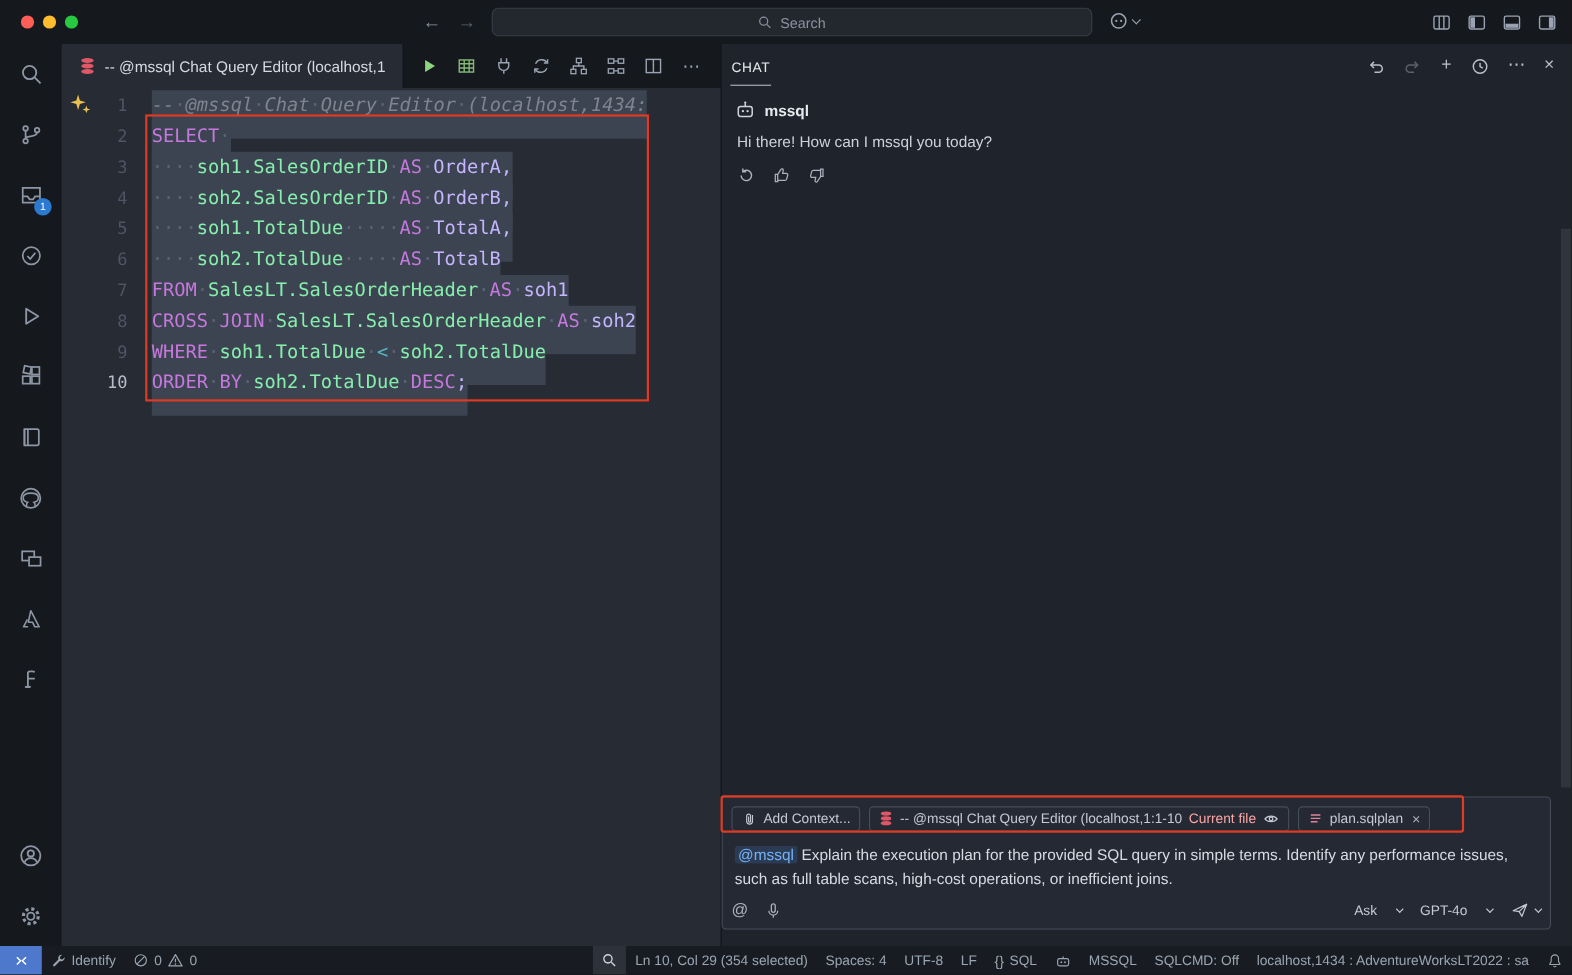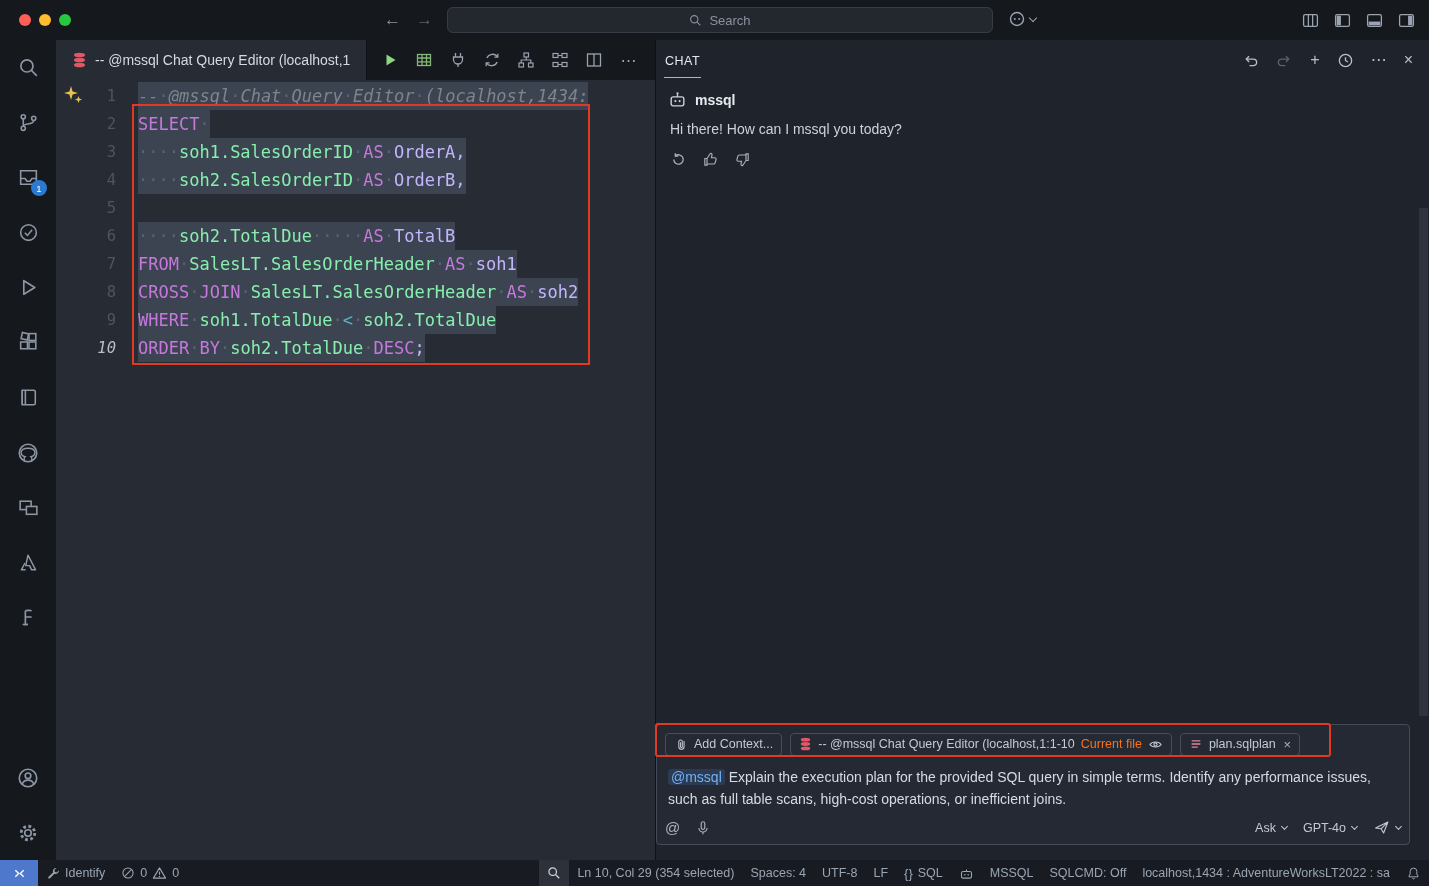--- a/index.html
+++ b/index.html
@@ -34,22 +34,22 @@
   .editor-group { width:599px; flex:none; display:flex; flex-direction:column; min-height:0; }
   .tabbar { height:40px; flex:none; background:#15181d; display:flex; align-items:stretch; }
   .tab { display:flex; align-items:center; gap:8px; padding:0 16px; background:#262b34; color:#d5dae2; font-size:14px; white-space:nowrap; border-right:1px solid #0e1115; }
   .editor-actions { display:flex; align-items:center; gap:8px; margin-left:10px; color:#9aa3b1; }
   .ea-btn { width:26px; height:26px; display:flex; align-items:center; justify-content:center; border-radius:4px; }
   .ea-more { font-size:16px; color:#9aa3b1; }
 
   .editor-pane { flex:1; position:relative; background:#262b34; overflow:hidden; padding-top:2px; }
   .line { display:flex; height:28px; font-family:"DejaVu Sans Mono",monospace; font-size:17px; line-height:28px; white-space:pre; }
   .ln { width:82px; padding-right:22px; text-align:right; color:#4d5565; font-size:15.5px; flex:none; }
-  .ln.active { color:#b6bec9;font-style:italic; }
-  .code-text { display:inline-block; height:28px; }
+  .ln.active { color:#b6bec9; }
+  .code-text { display:inline-block; height:44px; }
   .code-text.sel { background:#3c4452; }
   .tok-k{color:#c678dd}.tok-i{color:#86efac}.tok-p{color:#c4b5fd}.tok-o{color:#56b6c2}
   .tok-c{color:#7f848e;font-style:italic}.tok-w{color:#5b6374}
   .sparkle { position:absolute; left:6px; top:4px; }
   .ann1 { position:absolute; left:76px; top:24px; width:458px; height:261px; border:2px solid #e03b22; pointer-events:none; }
 
   
   .chat-panel { flex:1; display:flex; flex-direction:column; background:#1f242c; border-left:1px solid #0e1115; min-height:0; }
   .chat-header { height:40px; flex:none; display:flex; align-items:center; padding:0 16px 0 8px; }
   .chat-tab { font-size:12.5px; letter-spacing:.5px; color:#e6e9ee; padding:11px 1px 9px; border-bottom:1px solid #aeb5c0; }
@@ -59,28 +59,28 @@
   .chat-body { flex:1; position:relative; padding:10px 16px 0 12px; overflow:hidden; }
   .msg-head { display:flex; align-items:center; gap:8px; color:#e6e9ee; font-size:14px; font-weight:bold; }
   .msg-text { margin:12px 0 0 2px; color:#ccd2db; font-size:14px; }
   .msg-actions { display:flex; align-items:center; gap:15px; margin:14px 0 0 2px; color:#aab2bf; }
   .chat-scrollbar { position:absolute; right:1px; top:128px; width:9px; height:508px; background:#2f343d; }
 
   .chat-input { flex:none; margin:0 19px 15px 0; position:relative; border:1px solid #454c59; border-radius:4px; background:#242933; padding:6px 8px 8px; }
   .ann2 { position:absolute; left:-2px; top:-2px; width:676px; height:34px; border:2px solid #e03b22; border-radius:3px; pointer-events:none; }
   .pills-row { display:flex; align-items:center; gap:8px; height:26px; }
   .pill { display:flex; align-items:center; gap:6px; height:23px; padding:0 8px; border:1px solid #474e5b; border-radius:4px; font-size:12.5px; color:#c3cad4; background:transparent; white-space:nowrap; }
-  .pill .dim { color:#f97316; }
+  .pill .dim { color:#fca5a5; }
   .pill .x { color:#aab2bf; font-size:13px; margin-left:2px; }
   .input-text { margin:9px 3px 2px; font-size:14px; line-height:22px; color:#d6dbe3; }
   .mention { color:#74b1f5; background:rgba(70,125,205,.22); border-radius:3px; padding:0 3px; }
   .input-controls { display:flex; align-items:center; gap:15px; margin-top:9px; color:#aab2bf; }
   .ic-at { font-size:15px; }
   .ctrl-right { margin-left:auto; display:flex; align-items:center; gap:16px; font-size:12.5px; color:#c3cad4; }
-  .dropdown { display:flex; align-items:center; gap:6px; }
+  .dropdown { display:flex; align-items:center; gap:18px; }
   .send-group { display:flex; align-items:center; gap:6px; }
 
   
   .statusbar { height:26px; flex:none; background:#181c22; display:flex; align-items:stretch; font-size:12.5px; color:#9aa5b3; }
   .sb-item { display:flex; align-items:center; gap:5px; padding:0 8px; white-space:nowrap; }
   .sb-remote { width:38px; background:#4d78cc; color:#fff; justify-content:center; padding:0; }
   .sb-right { margin-left:auto; display:flex; align-items:stretch; }
   .sb-mag { background:#2c313a; padding:0 8px; }
   .glyph { font-size:13px; }
 </style>
@@ -287,21 +287,21 @@
           <svg width="22" height="22" viewBox="0 0 22 22">
               <path d="M9 2 L10.6 7.4 16 9 10.6 10.6 9 16 7.4 10.6 2 9 7.4 7.4 Z" fill="#e9c152"></path>
               <path d="M16.5 12 L17.4 14.6 20 15.5 17.4 16.4 16.5 19 15.6 16.4 13 15.5 15.6 14.6 Z" fill="#e9c152"></path>
             </svg>
         </div>
         <div id="code-lines">
             <div class="line"><span class="ln">1</span><span class="code-text sel"><span class="tok-c">--</span><span class="tok-w">·</span><span class="tok-c">@mssql</span><span class="tok-w">·</span><span class="tok-c">Chat</span><span class="tok-w">·</span><span class="tok-c">Query</span><span class="tok-w">·</span><span class="tok-c">Editor</span><span class="tok-w">·</span><span class="tok-c">(localhost,1434:</span></span></div>
             <div class="line"><span class="ln">2</span><span class="code-text sel"><span class="tok-k">SELECT</span><span class="tok-w">·</span></span></div>
             <div class="line"><span class="ln">3</span><span class="code-text sel"><span class="tok-w">····</span><span class="tok-i">soh1.SalesOrderID</span><span class="tok-w">·</span><span class="tok-k">AS</span><span class="tok-w">·</span><span class="tok-p">OrderA,</span></span></div>
             <div class="line"><span class="ln">4</span><span class="code-text sel"><span class="tok-w">····</span><span class="tok-i">soh2.SalesOrderID</span><span class="tok-w">·</span><span class="tok-k">AS</span><span class="tok-w">·</span><span class="tok-p">OrderB,</span></span></div>
-            <div class="line"><span class="ln">5</span></div>
+            <div class="line"><span class="ln">5</span><span class="code-text sel"><span class="tok-w">····</span><span class="tok-i">soh1.TotalDue</span><span class="tok-w">·····</span><span class="tok-k">AS</span><span class="tok-w">·</span><span class="tok-p">TotalA,</span></span></div>
             <div class="line"><span class="ln">6</span><span class="code-text sel"><span class="tok-w">····</span><span class="tok-i">soh2.TotalDue</span><span class="tok-w">·····</span><span class="tok-k">AS</span><span class="tok-w">·</span><span class="tok-p">TotalB</span></span></div>
             <div class="line"><span class="ln">7</span><span class="code-text sel"><span class="tok-k">FROM</span><span class="tok-w">·</span><span class="tok-i">SalesLT.SalesOrderHeader</span><span class="tok-w">·</span><span class="tok-k">AS</span><span class="tok-w">·</span><span class="tok-p">soh1</span></span></div>
             <div class="line"><span class="ln">8</span><span class="code-text sel"><span class="tok-k">CROSS</span><span class="tok-w">·</span><span class="tok-k">JOIN</span><span class="tok-w">·</span><span class="tok-i">SalesLT.SalesOrderHeader</span><span class="tok-w">·</span><span class="tok-k">AS</span><span class="tok-w">·</span><span class="tok-p">soh2</span></span></div>
             <div class="line"><span class="ln">9</span><span class="code-text sel"><span class="tok-k">WHERE</span><span class="tok-w">·</span><span class="tok-i">soh1.TotalDue</span><span class="tok-w">·</span><span class="tok-o">&lt;</span><span class="tok-w">·</span><span class="tok-i">soh2.TotalDue</span></span></div>
             <div class="line"><span class="ln active">10</span><span class="code-text sel"><span class="tok-k">ORDER</span><span class="tok-w">·</span><span class="tok-k">BY</span><span class="tok-w">·</span><span class="tok-i">soh2.TotalDue</span><span class="tok-w">·</span><span class="tok-k">DESC</span><span class="tok-p">;</span></span></div>
           </div>
         <div class="ann1"></div>
       </div>
     </section>
 

